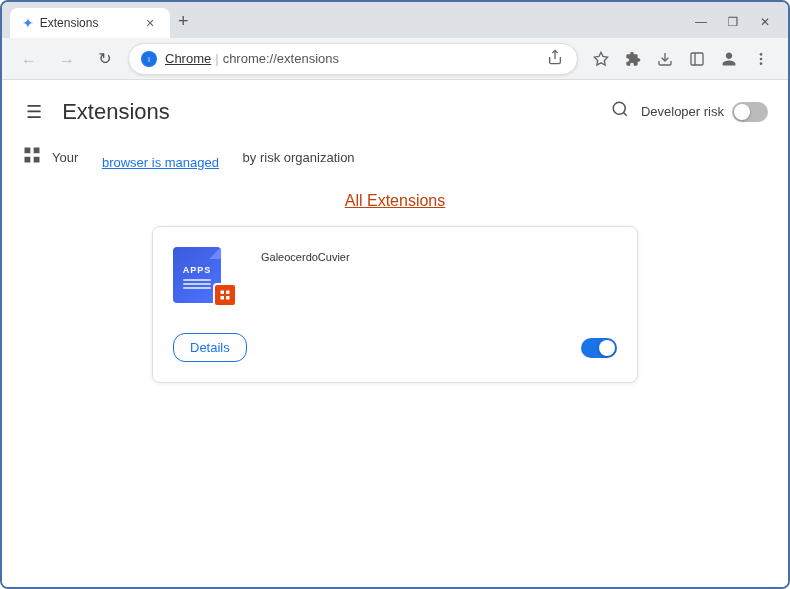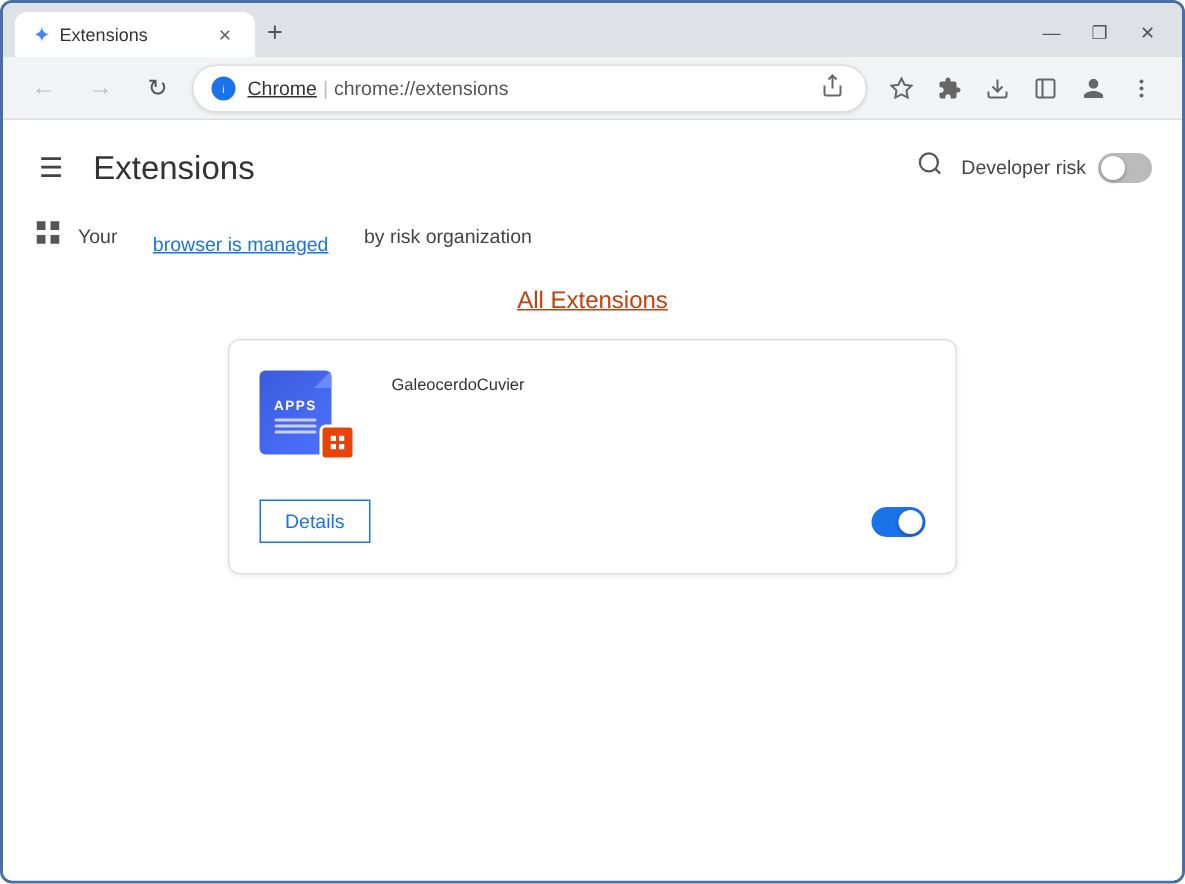--- a/index.html
+++ b/index.html
@@ -393,21 +393,21 @@
     }
     .ext-card-bottom {
       display: flex;
       align-items: center;
       justify-content: space-between;
     }
     .details-btn {
       border: 1px solid #1a73e8;
       background: #fff;
       color: #1a73e8;
-      border-radius: 0;
+      border-radius: 12px;
       padding: 6px 16px;
       font-size: 13px;
       cursor: pointer;
     }
     .ext-toggle {
       width: 36px;
       height: 20px;
       background: #1a73e8;
       border-radius: 10px;
       position: relative;

